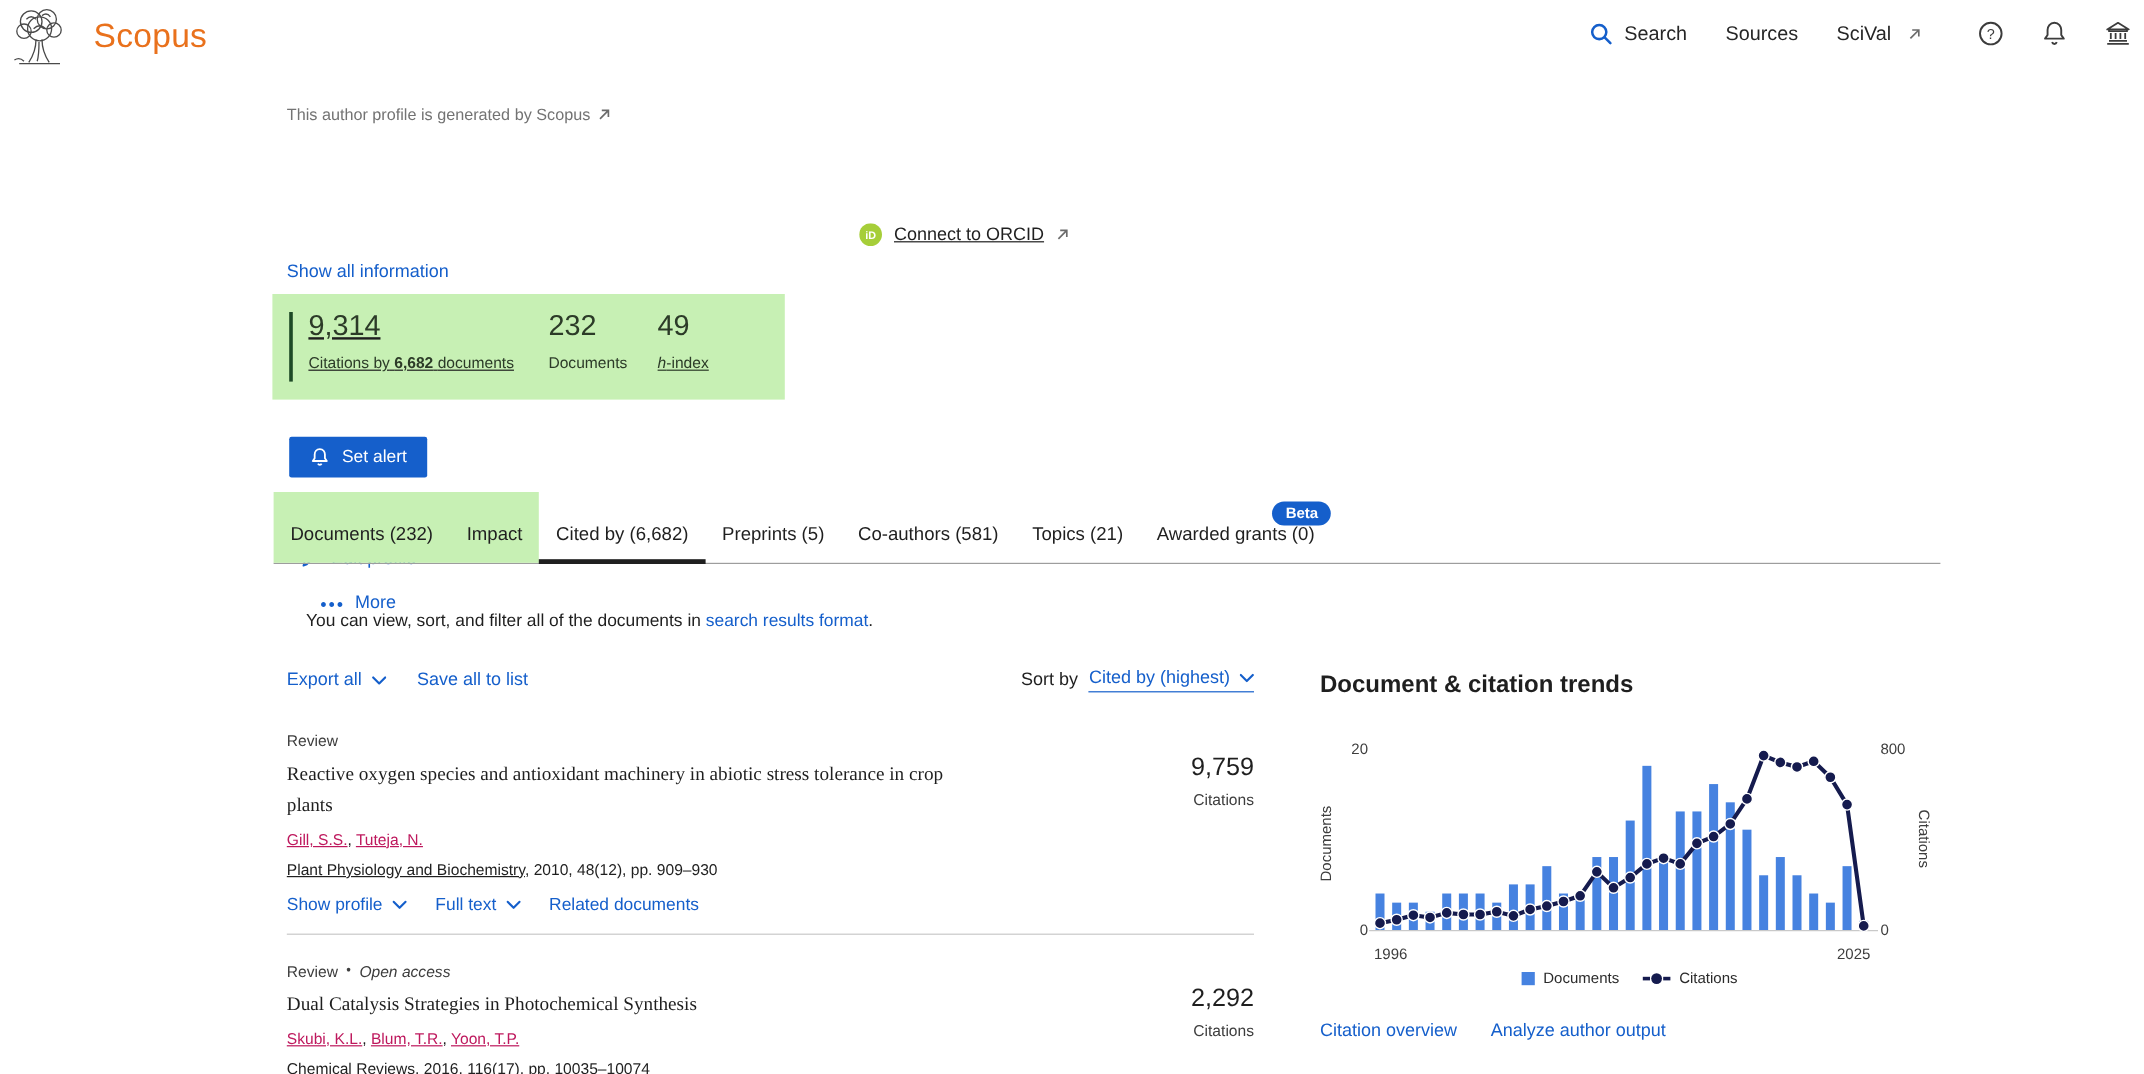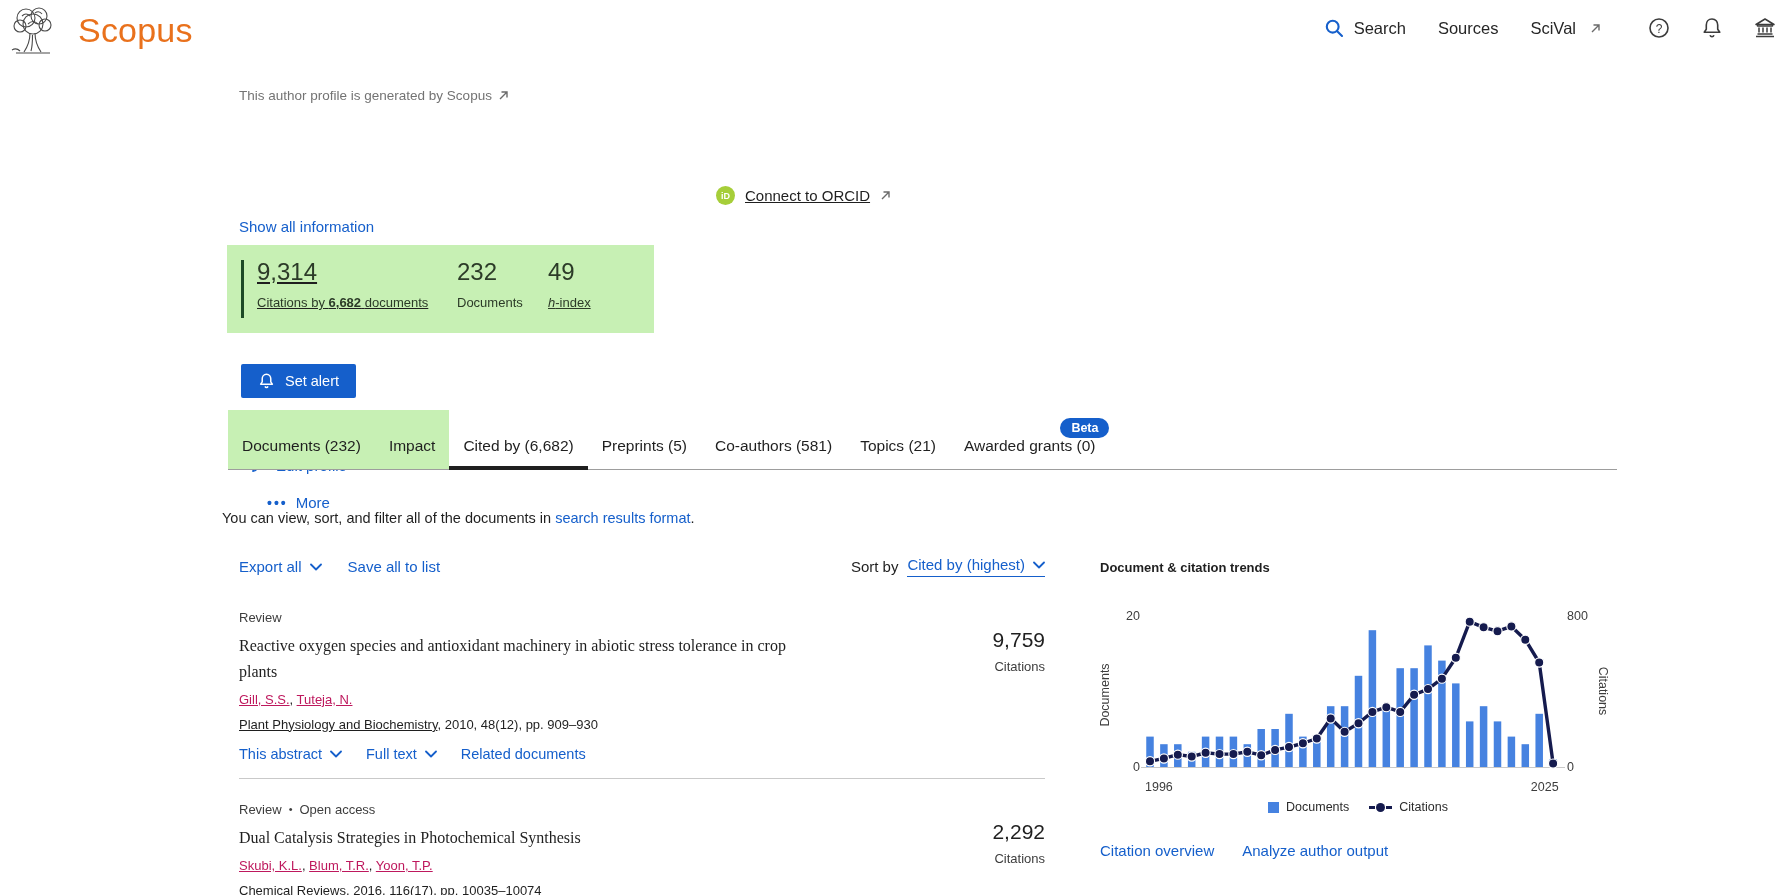--- a/index.html
+++ b/index.html
@@ -5,21 +5,21 @@
   * { box-sizing: border-box; margin: 0; padding: 0; }
   html,body { width:1787px; height:895px; overflow:hidden; background:#fff;
     font-family:"Liberation Sans", sans-serif; color:#1f1f1f; position:relative; }
   .abs { position:absolute; }
   a, .link { color:#155fcb; text-decoration:none; cursor:pointer; }
   svg { display:block; }
 
   
   .topbar { position:absolute; top:0; left:0; width:1787px; height:62px; background:#fff; }
   .brand { position:absolute; left:10px; top:4px; display:flex; align-items:center; gap:22px; }
-  .brand-name { font-size:34px; color:#e9711c; letter-spacing:.2px; }
+  .brand-name { font-size:28px; color:#e9711c; letter-spacing:.2px; }
   .topnav { position:absolute; right:10px; top:16px; display:flex; align-items:center; font-size:16.5px; color:#262626; }
   .topnav .navgrp { display:flex; align-items:center; gap:9px; margin-right:32px; cursor:pointer; }
   .topnav .gap-lg { margin-right:46px; }
   .iconbtn { margin-right:30px; cursor:pointer; }
   .iconbtn:last-child { margin-right:0; }
   .ext-arrow { margin-left:5px; }
 
   .note { left:239px; top:88px; font-size:13.5px; color:#737373; display:flex; align-items:center; gap:6px; }
   .orcid { left:716px; top:186px; display:flex; align-items:center; gap:10px; font-size:15px; }
   .orcid .lbl { color:#1f1f1f; text-decoration:underline; cursor:pointer; }
@@ -46,52 +46,52 @@
   
   .tabs-row { left:228px; top:410px; width:1389px; height:60px; border-bottom:1px solid #9d9d9d; }
   .tabs { display:flex; height:100%; list-style:none; }
   .tab { position:relative; display:flex; align-items:flex-end; padding:0 14px 14px; font-size:15.5px;
      color:#1f1f1f; cursor:pointer; white-space:nowrap; }
   .tab.hl { background:#c7f0b4; }
   .tab.active::after { content:""; position:absolute; left:0; right:0; bottom:-1px; height:4px; background:#1f1f1f; }
   .badge { position:absolute; top:8px; right:0px; background:#155fcb; color:#fff; font-size:12.5px;
      font-weight:bold; padding:3px 11px; border-radius:12px; }
 
-  .intro { left:222px; top:510px; font-size:14.5px; color:#1f1f1f; }
+  .intro { left:255px; top:510px; font-size:14.5px; color:#1f1f1f; }
 
   .listbar { left:239px; top:556px; width:806px; display:flex; justify-content:space-between; align-items:center; font-size:15px; }
   .listbar .left { display:flex; align-items:center; gap:26px; }
   .chev-link { display:flex; align-items:center; gap:8px; cursor:pointer; }
   .sort { display:flex; align-items:center; gap:9px; color:#1f1f1f; }
   .sort .sel { display:flex; align-items:center; gap:8px; color:#155fcb; border-bottom:1px solid #155fcb;
      padding-bottom:3px; cursor:pointer; }
 
   
   .docs { left:239px; top:596px; width:806px; }
   .doc-row { display:flex; justify-content:space-between; padding:8px 0 16px; border-bottom:1px solid #c9c9c9; }
   .doc-row:last-child { border-bottom:none; padding-top:17px; }
   .doc-main { width:660px; }
   .doc-meta { font-size:13px; color:#3d3d3d; margin:6px 0 8px; display:flex; align-items:center; gap:7px; }
-  .doc-meta .oa { }
+  .doc-meta .oa { font-style:italic; }
   .doc-meta .dot { font-size:11px; }
   .doc-title { font-family:"Liberation Serif", serif; font-size:16px; line-height:1.62; max-width:548px;
      margin-bottom:7px; cursor:pointer; }
   .doc-authors { font-size:13px; margin-bottom:10px; }
   .doc-authors .author { color:#be185d; text-decoration:underline; cursor:pointer; }
   .doc-source { font-size:13px; margin-bottom:12px; }
   .doc-source .src { color:#1f1f1f; text-decoration:underline; cursor:pointer; }
   .doc-links { display:flex; gap:24px; font-size:14.5px; color:#155fcb; padding-top:2px; }
   .doc-links .dlink { display:flex; align-items:center; gap:8px; cursor:pointer; }
   .doc-cit { text-align:right; padding-top:24px; min-width:130px; }
   .doc-cit .num { font-size:21px; color:#1f1f1f; margin-bottom:7px; }
   .doc-cit .lbl { font-size:13px; color:#3d3d3d; }
 
   
   .trends { left:1093px; top:560px; width:530px; }
-  .trends h3 { font-size:13px; font-weight:bold; padding-left:7px; margin-bottom:24px; color:#1f1f1f; }
+  .trends h3 { font-size:20px; font-weight:bold; padding-left:7px; margin-bottom:24px; color:#1f1f1f; }
   .legend { display:flex; justify-content:center; align-items:center; gap:20px; font-size:12.5px; color:#2b2b2b; margin-top:1px; }
   .legend .item { display:flex; align-items:center; gap:7px; }
   .sq { width:11px; height:11px; background:#4682e0; display:inline-block; }
   .cit-marker { display:flex; align-items:center; gap:1px; }
   .cit-marker .dash { width:6px; height:3px; background:#151b4e; }
   .cit-marker .dotm { width:9px; height:9px; border-radius:50%; background:#151b4e; }
   .chart-links { display:flex; gap:28px; margin-top:28px; padding-left:7px; font-size:15px; }
 
   .chev { stroke:currentColor; fill:none; stroke-width:1.8; stroke-linecap:round; stroke-linejoin:round; }
 </style>
@@ -305,21 +305,21 @@
     <div class="doc-row">
       <div class="doc-main">
         <div class="doc-meta">
           <span>Review</span>
         </div>
         <div class="doc-title">Reactive oxygen species and antioxidant machinery in abiotic stress tolerance in crop plants</div>
         <div class="doc-authors"><span class="author">Gill, S.S.</span>, <span class="author">Tuteja, N.</span></div>
         <div class="doc-source"><span class="src">Plant Physiology and Biochemistry</span><span>, 2010, 48(12), pp. 909–930</span></div>
         <div class="doc-links">
           <span class="dlink">
-            <span>This abstract</span>
+            <span>Show profile</span>
             <svg class="chev" width="12" height="8" viewBox="0 0 12 8">
               <path d="M1 1.5 L6 6.5 L11 1.5"></path>
             </svg>
           </span>
           <span class="dlink">
             <span>Full text</span>
             <svg class="chev" width="12" height="8" viewBox="0 0 12 8">
               <path d="M1 1.5 L6 6.5 L11 1.5"></path>
             </svg>
           </span>

